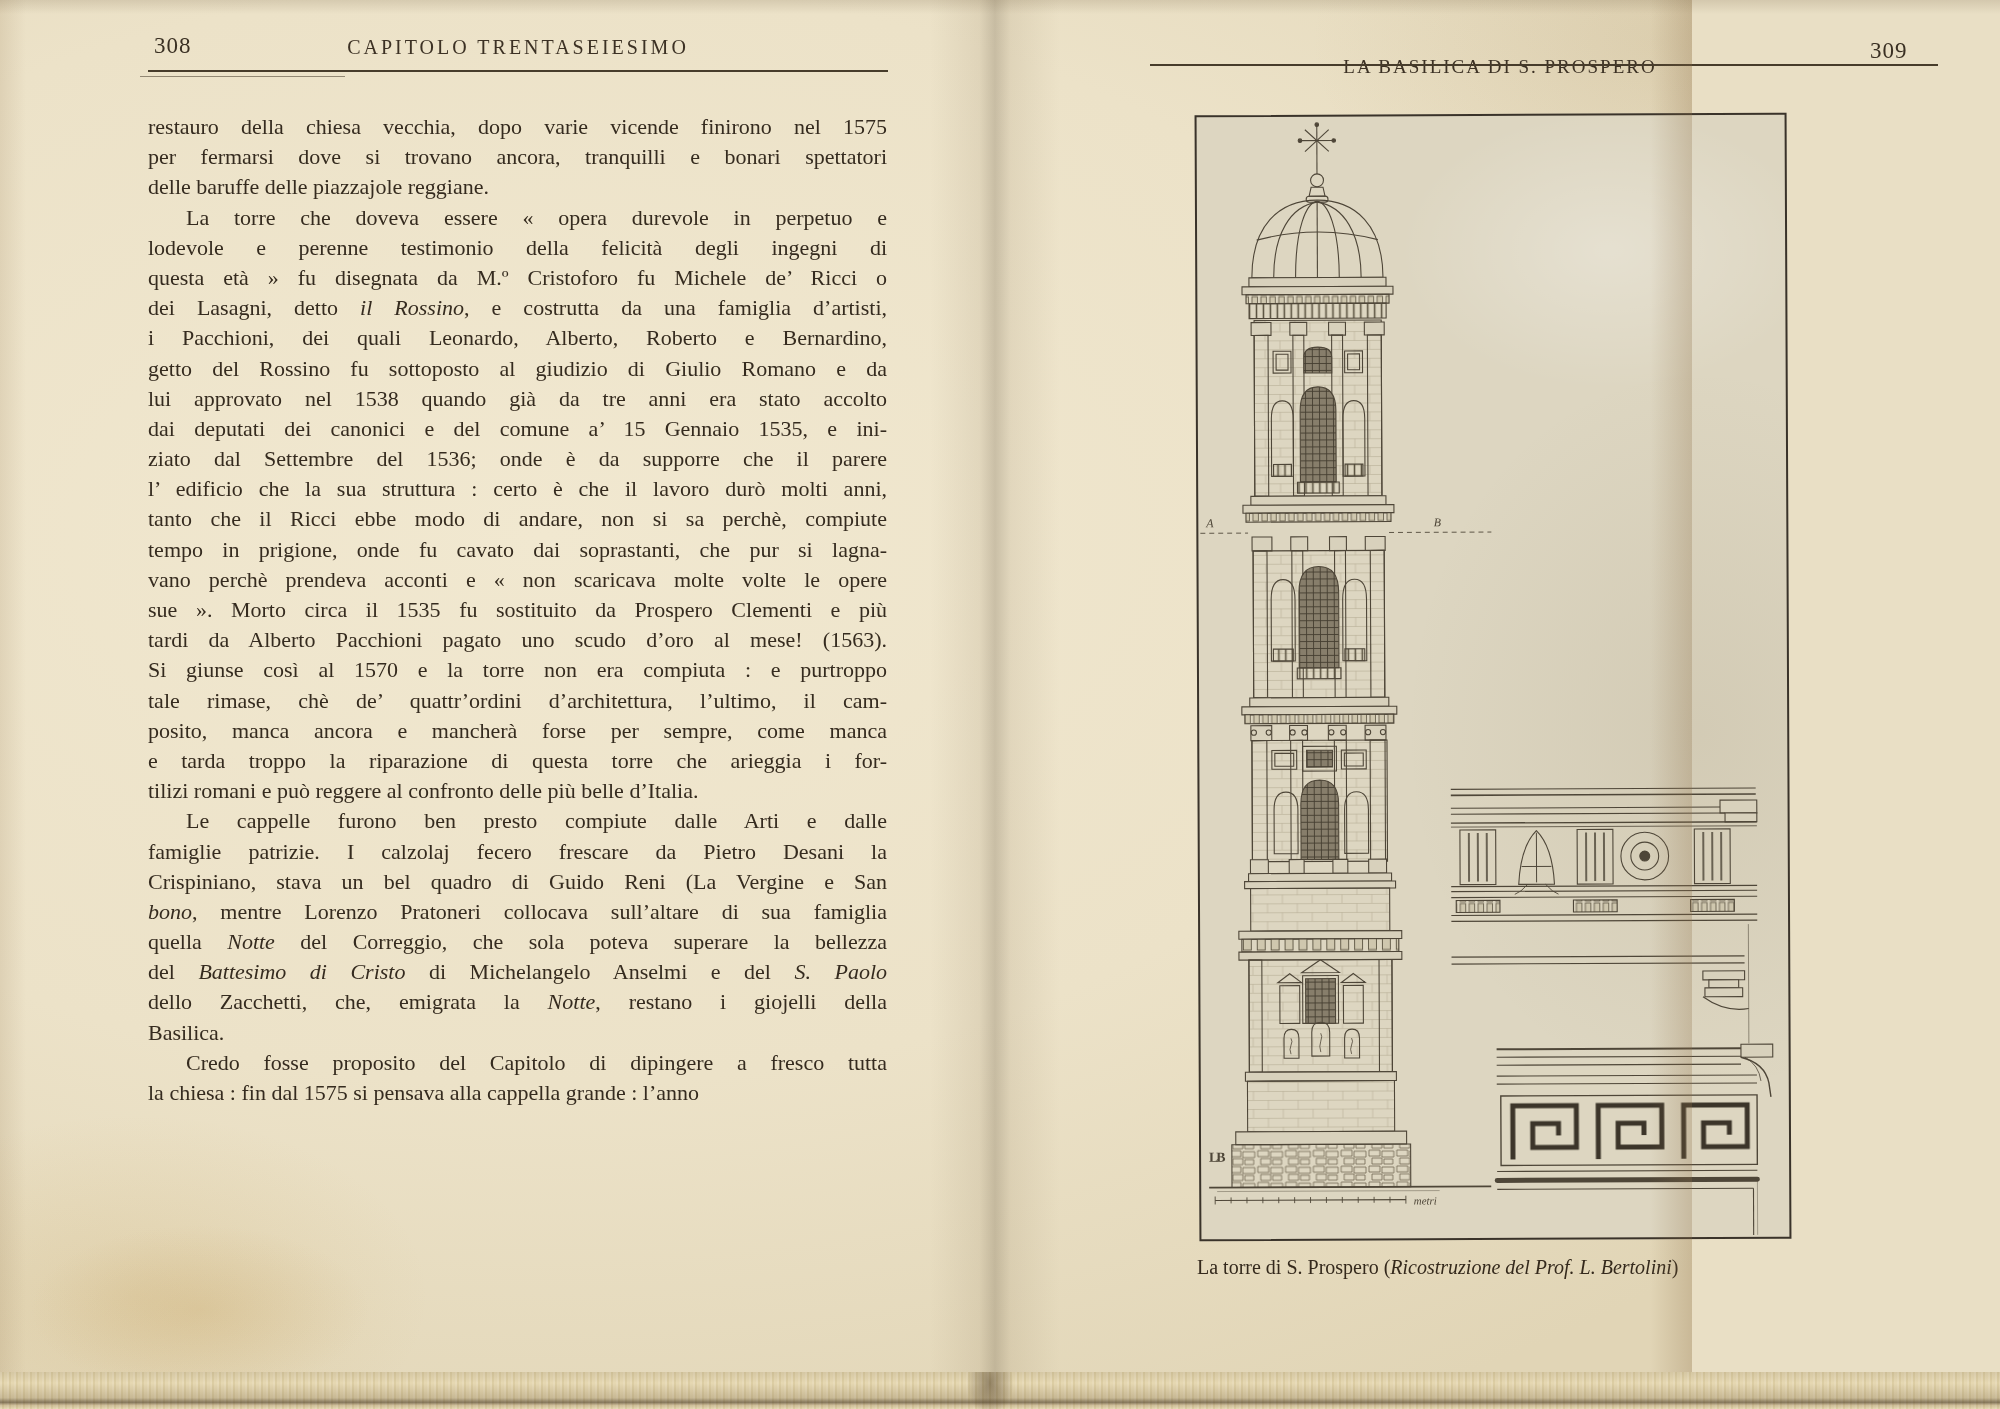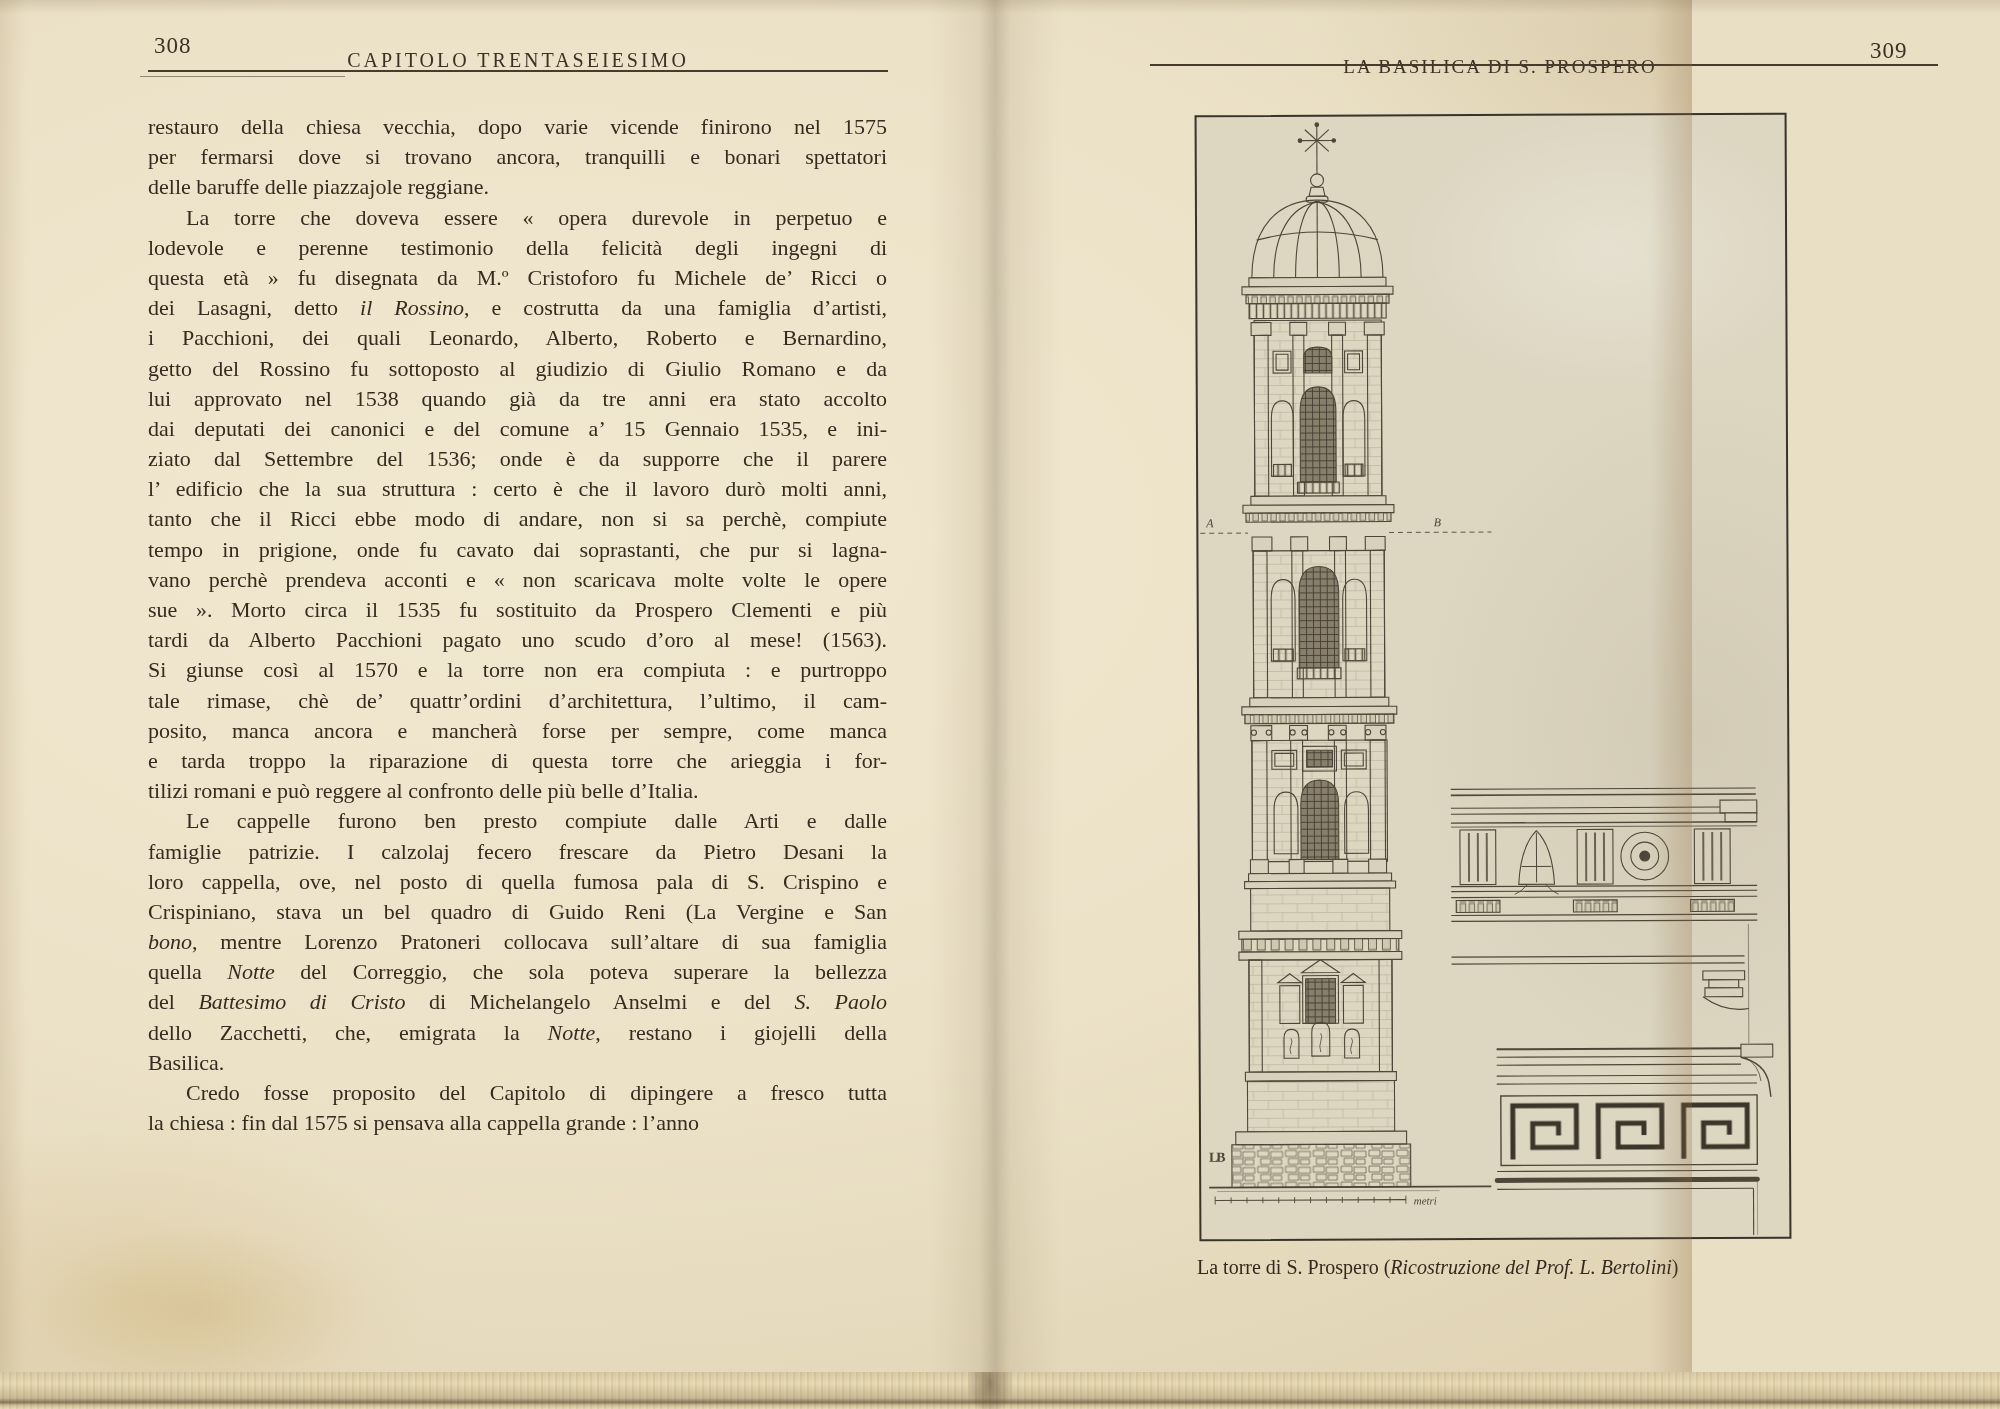--- a/index.html
+++ b/index.html
@@ -13,21 +13,21 @@
     background:
       radial-gradient(420px 260px at 8% 92%, rgba(190,150,70,.16), transparent 70%),
       radial-gradient(500px 300px at 98% 3%, rgba(150,120,70,.12), transparent 70%),
       radial-gradient(1700px 1000px at 32% 38%, #f1e8d0 0%, #ece2c8 55%, #e1d5b6 100%);
   }
   
   .pgnum{position:absolute; font-size:23px; color:#3a3023; letter-spacing:1px}
   .pgnum-left{left:154px; top:33px}
   .pgnum-right{left:1870px; top:38px; width:70px; text-align:left}
   .runhead{position:absolute; font-size:20px; letter-spacing:3px; color:#3c3124; text-align:center}
-  .runhead-left{left:148px; top:49px; width:740px}
+  .runhead-left{left:148px; top:36px; width:740px}
   .runhead-right{left:1200px; top:56px; width:600px; font-size:19px; letter-spacing:2px}
   .rule{position:absolute; background:#473c2b; height:2.2px}
   .rule-left{left:148px; top:70px; width:740px}
   .rule-left-sub{left:140px; top:76px; width:205px; height:1.2px; opacity:.55}
   .rule-right{left:1150px; top:64px; width:788px}
   
   .textblock{
     position:absolute; left:148px; top:112px; width:739px;
     font-size:22px; line-height:30.19px; color:#352b1f;
   }
@@ -110,21 +110,20 @@
         <div class="tline just">vano perchè prendeva acconti e « non scaricava molte volte le opere</div>
         <div class="tline just">sue ». Morto circa il 1535 fu sostituito da Prospero Clementi e più</div>
         <div class="tline just">tardi da Alberto Pacchioni pagato uno scudo d’oro al mese! (1563).</div>
         <div class="tline just">Si giunse così al 1570 e la torre non era compiuta : e purtroppo</div>
         <div class="tline just">tale rimase, chè de’ quattr’ordini d’architettura, l’ultimo, il cam-</div>
         <div class="tline just">posito, manca ancora e mancherà forse per sempre, come manca</div>
         <div class="tline just">e tarda troppo la riparazione di questa torre che arieggia i for-</div>
         <div class="tline">tilizi romani e può reggere al confronto delle più belle d’Italia.</div>
         <div class="tline just ind">Le cappelle furono ben presto compiute dalle Arti e dalle</div>
         <div class="tline just">famiglie patrizie. I calzolaj fecero frescare da Pietro Desani la</div>
-        <div class="tline just">loro cappella, ove, nel posto di quella fumosa pala di S. Crispino e</div>
         <div class="tline just">Crispiniano, stava un bel quadro di Guido Reni (La Vergine e San</div>
         <div class="tline just"><i>bono</i>, mentre Lorenzo Pratoneri collocava sull’altare di sua famiglia</div>
         <div class="tline just">quella <i>Notte</i> del Correggio, che sola poteva superare la bellezza</div>
         <div class="tline just">del <i>Battesimo di Cristo</i> di Michelangelo Anselmi e del <i>S. Paolo</i></div>
         <div class="tline just">dello Zacchetti, che, emigrata la <i>Notte</i>, restano i giojelli della</div>
         <div class="tline">Basilica.</div>
         <div class="tline just ind">Credo fosse proposito del Capitolo di dipingere a fresco tutta</div>
         <div class="tline">la chiesa : fin dal 1575 si pensava alla cappella grande : l’anno</div>
       </div>
   </div>

